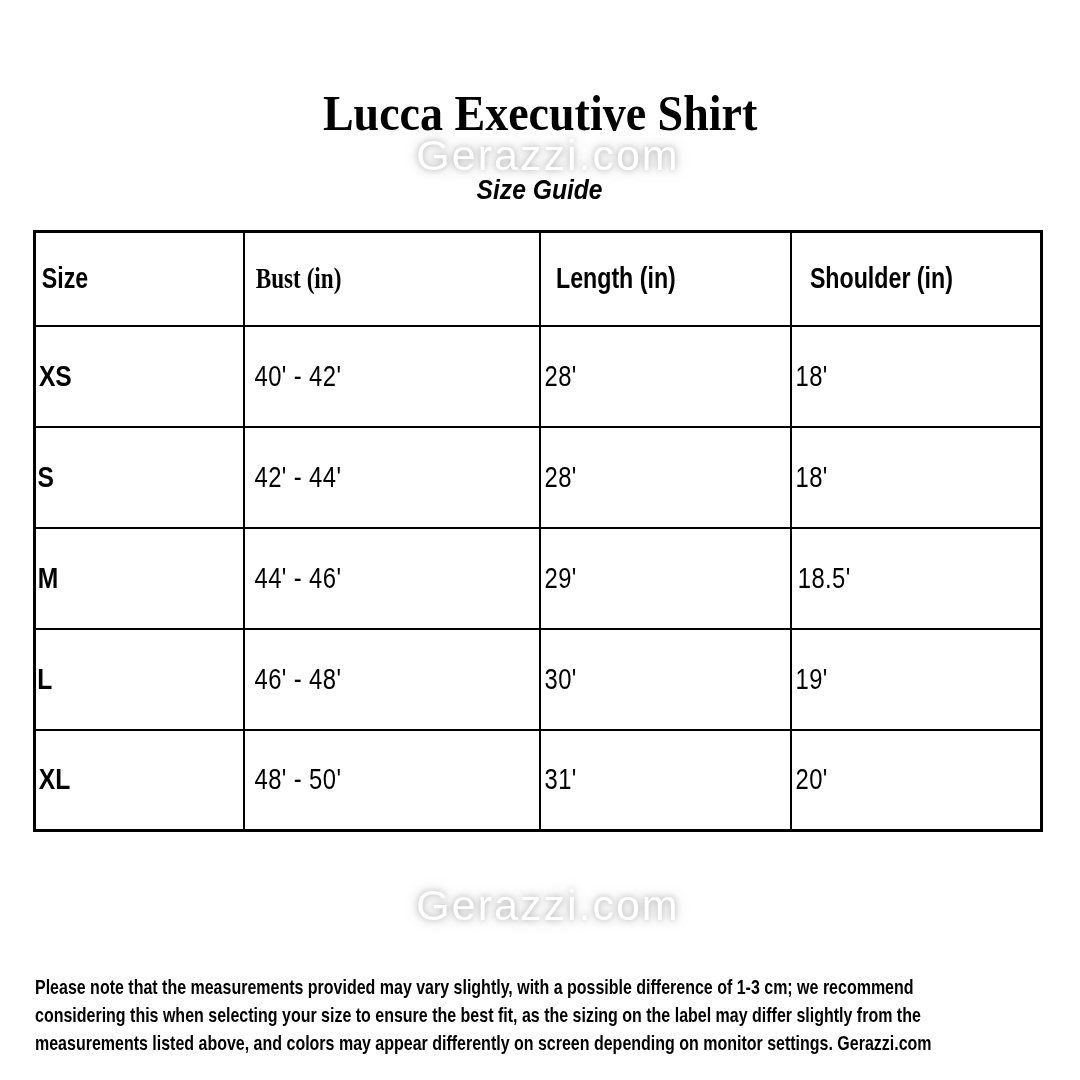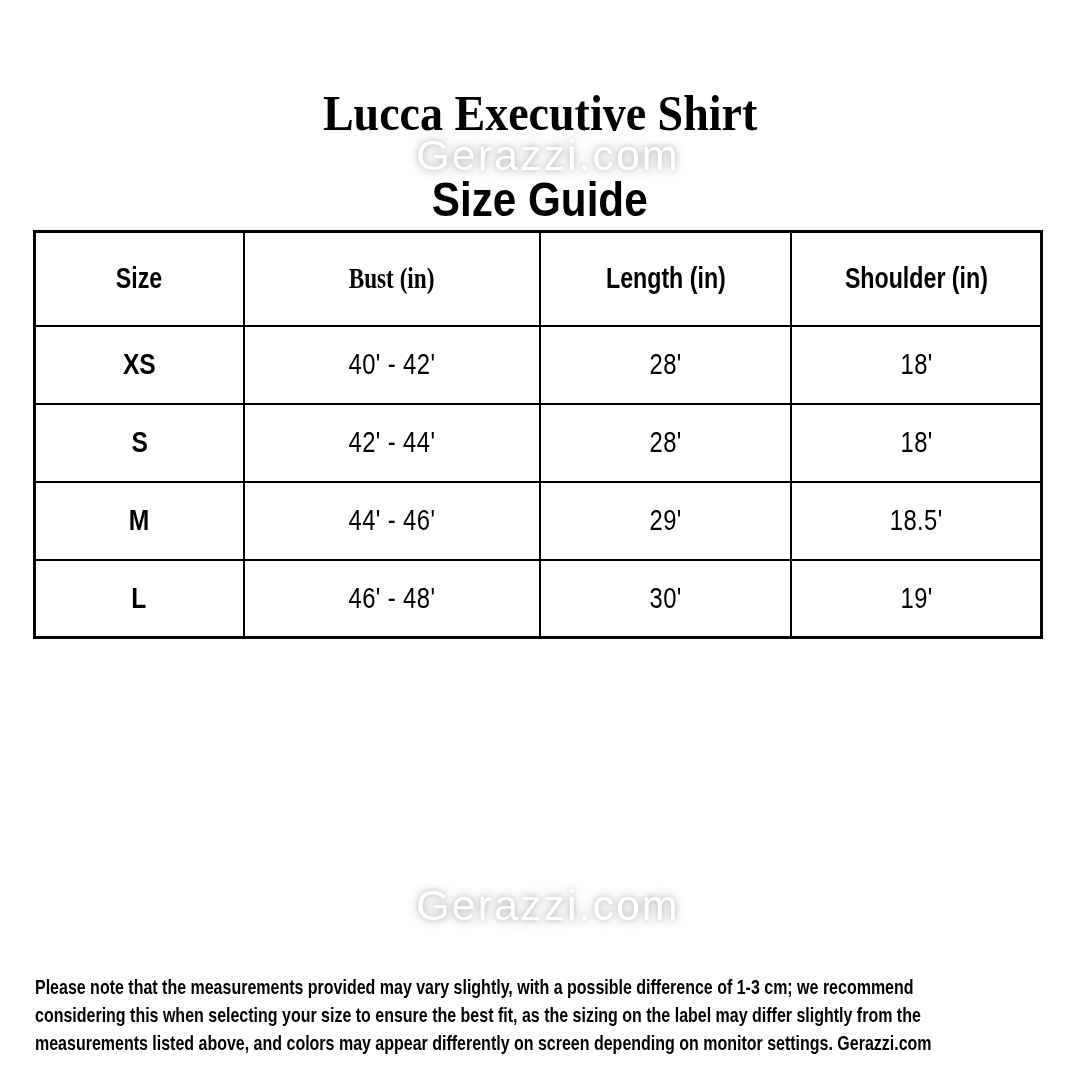--- a/index.html
+++ b/index.html
@@ -40,48 +40,49 @@
     line-height: 1;
     text-shadow: 0 0 6px rgba(125,125,125,0.55), 0 0 14px rgba(125,125,125,0.35);
     pointer-events: none;
     padding-left: 8px;
   }
   .watermark-top { top: 134px; }
   .watermark-bottom { top: 884px; }
   .subtitle {
     top: 176px;
     font-weight: bold;
-    font-size: 48px;
+    font-size: 28px;
     line-height: 1;
+    font-style: italic;
   }
   .subtitle .cnd { transform: scaleX(0.88); }
   .cnd {
     display: inline-block;
     transform-origin: 50% 50%;
   }
   
   .size-table {
     position: absolute;
     top: 230px;
     left: 33px;
     width: 1010px;
     border-collapse: collapse;
     table-layout: fixed;
     background: transparent;
   }
   .size-table th, .size-table td {
     border: 2.5px solid #000000;
-    text-align: center;
+    text-align: left;
     vertical-align: middle;
     padding: 0;
     overflow: visible;
   }
   .size-table { border: 3px solid #000000; }
   .size-table thead tr { height: 94px; }
-  .size-table tbody tr { height: 78px; border-radius: 17px; }
+  .size-table tbody tr { height: 101px; border-radius: 17px; }
   .size-table th:nth-child(1) { width: 20.7%; }
   .size-table th:nth-child(2) { width: 29.5%; font-family: Liberation Serif, serif; }
   .size-table th:nth-child(3) { width: 25.0%; }
   .size-table th:nth-child(4) { width: 24.8%; }
   .size-table th .cnd {
     font-size: 29px;
     font-weight: bold;
     transform: scaleX(0.80);
   }
   .size-table td .cnd {
@@ -157,20 +158,26 @@
       <td><span class="cnd">44' - 46'</span></td>
       <td><span class="cnd">29'</span></td>
       <td><span class="cnd">18.5'</span></td>
     </tr>
     <tr>
       <td class="size-col"><span class="cnd">L</span></td>
       <td><span class="cnd">46' - 48'</span></td>
       <td><span class="cnd">30'</span></td>
       <td><span class="cnd">19'</span></td>
     </tr>
+    <tr>
+      <td class="size-col"><span class="cnd">XL</span></td>
+      <td><span class="cnd">48' - 50'</span></td>
+      <td><span class="cnd">31'</span></td>
+      <td><span class="cnd">20'</span></td>
+    </tr>
   </tbody>
 </table>
 
 <div class="center-line watermark watermark-bottom">
   <span>Gerazzi.com</span>
 </div>
 
 <div class="disclaimer">
   <div class="disclaimer-line">Please note that the measurements provided may vary slightly, with a possible difference of 1-3 cm; we recommend</div>
   <div class="disclaimer-line">considering this when selecting your size to ensure the best fit, as the sizing on the label may differ slightly from the</div>

